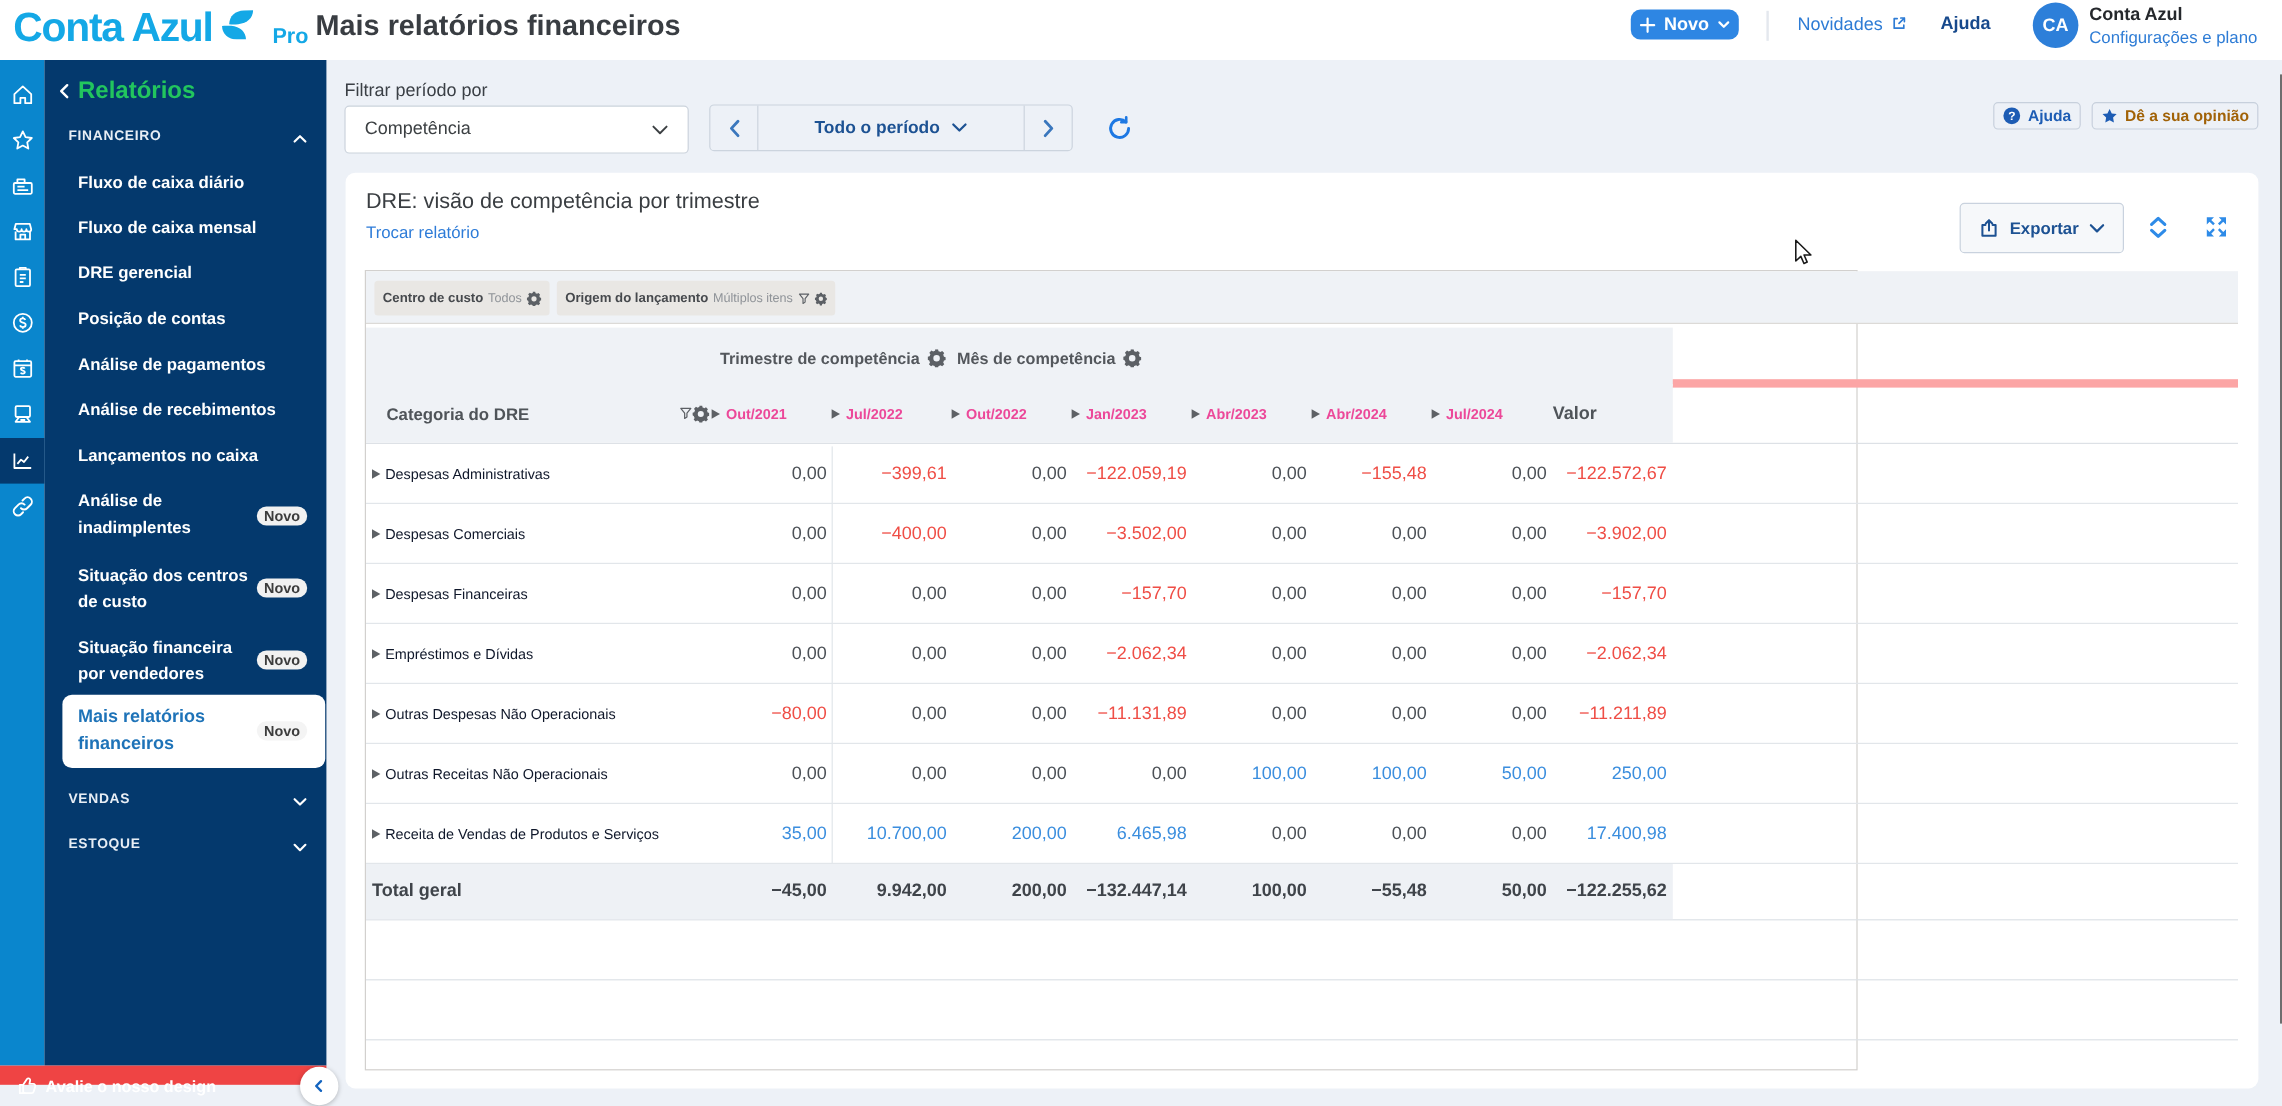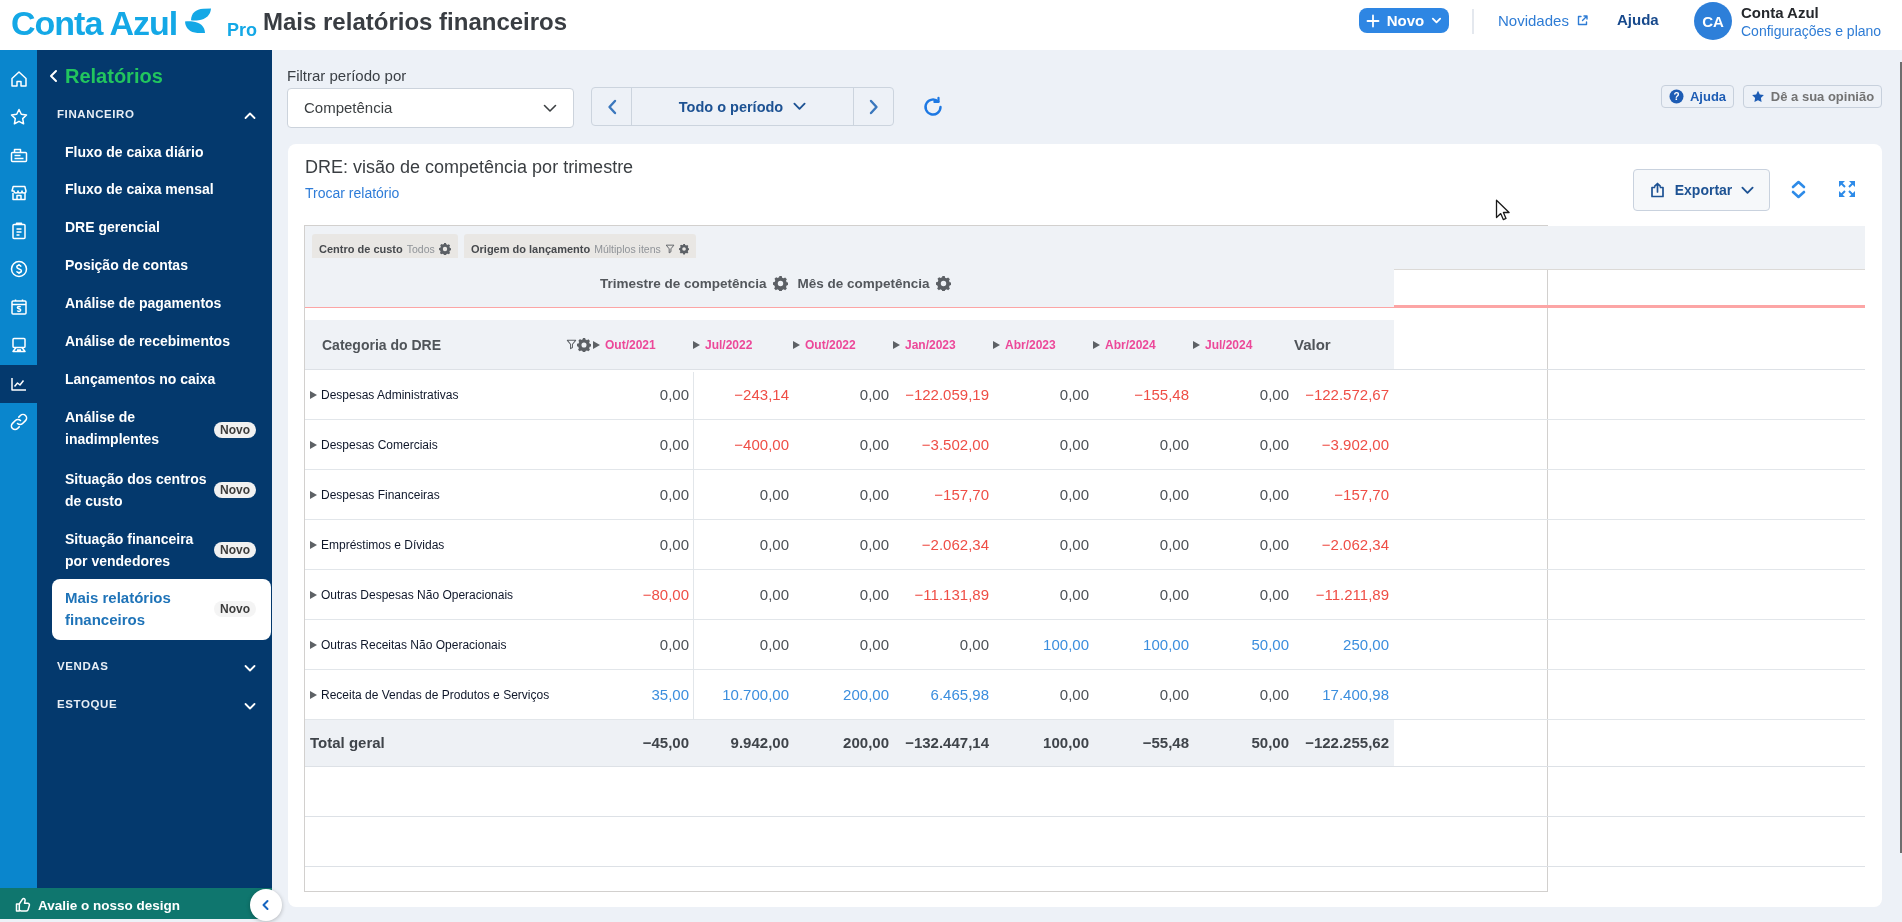--- a/index.html
+++ b/index.html
@@ -22,46 +22,46 @@
 
 #rail { position:absolute; left:0; top:50px; width:37px; height:838px; background:#0a86cd; z-index:20; }
 .railicon { position:absolute; left:0; width:37px; height:38px; display:flex; align-items:center; justify-content:center; }
 .railicon.sel { background:#04396d; }
 #panel { position:absolute; left:37px; top:50px; width:235px; height:838px; background:#04396d; z-index:20; color:#fff; }
 .pitem { position:absolute; left:28px; font-size:14px; font-weight:bold; color:#fff; }
 .psec { position:absolute; left:20px; font-size:11.5px; font-weight:bold; color:#e8eef5; letter-spacing:.6px; }
 .badge { position:absolute; left:177px; width:42px; height:16px; background:#f1f1f1; border-radius:8px; color:#3c3c3c; font-size:12px; font-weight:bold; display:flex; align-items:center; justify-content:center; }
 #selitem { position:absolute; left:15px; top:529px; width:219px; height:61px; background:#fff; border-radius:8px; }
 #selitem .t { position:absolute; left:13px; font-size:15px; font-weight:bold; color:#1e73b8; }
-#bottombar { position:absolute; left:0; top:888px; width:272px; height:31px; background:#0f766e; z-index:25; color:#fff;text-align:right; }
+#bottombar { position:absolute; left:0; top:888px; width:272px; height:16px; background:#ef4444; z-index:25; color:#fff;text-align:right; }
 #collapse { position:absolute; left:250px; top:889px; width:32px; height:32px; background:#fff; border-radius:50%; box-shadow:0 1px 4px rgba(0,0,0,.25); z-index:26; display:flex; align-items:center; justify-content:center; }
 
 
 #lbl-filtrar { position:absolute; left:287px; top:67px; font-size:15px; color:#3a3f45; }
 #dd-comp { position:absolute; left:287px; top:88px; width:287px; height:40px; background:#fff; border:1px solid #ccd3dc; border-radius:4px; font-size:15px; color:#3c4043; line-height:38px; padding-left:16px; }
 #period { position:absolute; left:591px; top:87px; width:303px; height:39px; border:1px solid #ccd4de; border-radius:4px; display:flex; }
 #period .pbtn { width:39px; display:flex; align-items:center; justify-content:center; }
 #period .pmid { flex:1; border-left:1px solid #ccd4de; border-right:1px solid #ccd4de; display:flex; align-items:center; justify-content:center; gap:10px; font-size:14.5px; font-weight:bold; color:#1d5293; }
 #btn-help { position:absolute; left:1661px; top:85px; width:73px; height:23px; border:1px solid #c7d0dc; border-radius:4px; display:flex; align-items:center; justify-content:center; gap:6px; font-size:13px; font-weight:bold; color:#1d5cb4; }
-#btn-opin { position:absolute; left:1743px; top:85px; width:139px; height:23px; border:1px solid #c7d0dc; border-radius:4px; display:flex; align-items:center; justify-content:center; gap:6px; font-size:13px; font-weight:bold; color:#737373; }
+#btn-opin { position:absolute; left:1743px; top:85px; width:139px; height:23px; border:1px solid #c7d0dc; border-radius:4px; display:flex; align-items:center; justify-content:center; gap:6px; font-size:13px; font-weight:bold; color:#a16207; }
 
 
 #card { position:absolute; left:288px; top:144px; width:1594px; height:763px; background:#fff; border-radius:8px; z-index:10; }
 #card-title { position:absolute; left:17px; top:13px; font-size:18px; color:#3a3e42; }
 #card-link { position:absolute; left:17px; top:41px; font-size:14px; color:#2e7cd8; }
 #btn-export { position:absolute; left:1345px; top:25px; width:137px; height:42px; background:#f6f8fa; border:1px solid #c9d2de; border-radius:4px; display:flex; align-items:center; justify-content:center; gap:9px; font-size:14px; font-weight:bold; color:#1d5293; }
 
 
 #tbl { position:absolute; left:16px; top:81px; width:1244px; height:667px; border:1px solid #d2d0ce; }
 .hline { position:absolute; left:0; width:1560px; height:1px; background:#dde1e6; }
 #strip { position:absolute; left:0; top:0; width:1560px; height:44px; background:#eff2f6; border-bottom:1px solid #dcdad7; }
 .chip { position:absolute; top:8px; height:29px; background:#e9e7e4; border-radius:3px; display:flex; align-items:center; padding:0 7px; gap:4px; font-size:11px; color:#4b4f54; white-space:nowrap; overflow:hidden; }
 .chip b { font-weight:bold; color:#46494d; }
 .chip .sub { color:#8f9398; font-size:10.5px; }
-#pivotrow { position:absolute; left:0; top:32px; width:1560px; height:50px; border-bottom:3px solid #fca5a5; }
+#pivotrow { position:absolute; left:0; top:47px; width:1560px; height:50px; border-bottom:7px solid #fca5a5; }
 #pivotrow .g { position:absolute; left:0; top:0; width:1089px; height:49px; background:#eff2f6; }
 #pivotrow .lbls { position:absolute; left:295px; top:0; height:50px; display:flex; align-items:center; gap:6px; font-size:13.5px; font-weight:bold; color:#53575c; }
 #theadrow { position:absolute; left:0; top:94px; width:1560px; height:50px; border-bottom:1px solid #dde1e6; }
 #theadrow .g { position:absolute; left:0; top:0; width:1089px; height:49px; background:#eff2f6; }
 .hcell { position:absolute; top:0; height:50px; width:96px; display:flex; align-items:center; justify-content:flex-start; padding-right:15px; gap:5px; font-size:12px; font-weight:bold; color:#ec4899; }
 .trow { position:absolute; left:0; width:1560px; height:50px; border-bottom:1px solid #e2e6ea; font-size:15px; }
 .cat { position:absolute; left:16px; top:0; height:50px; line-height:50px; color:#0f172a; font-size:12px; }
 .harr { width:0; height:0; border-left:7px solid #5d6165; border-top:4.5px solid transparent; border-bottom:4.5px solid transparent; display:inline-block; }
 .arr { position:absolute; left:5px; top:21px; width:0; height:0; border-left:7px solid #5d6165; border-top:4.5px solid transparent; border-bottom:4.5px solid transparent; }
 .vcell { position:absolute; top:0; height:50px; line-height:50px; width:96px; text-align:right; color:#4c5157; }
@@ -325,21 +325,21 @@
       <div class="hcell" style="left:588px;"><i class="harr"></i>Jan/2023</div>
       <div class="hcell" style="left:688px;"><i class="harr"></i>Abr/2023</div>
       <div class="hcell" style="left:788px;"><i class="harr"></i>Abr/2024</div>
       <div class="hcell" style="left:888px;"><i class="harr"></i>Jul/2024</div>
       <div style="position:absolute;left:989px;top:0;height:50px;line-height:50px;font-size:15px;font-weight:bold;color:#4f5459;">Valor</div>
     </div>
     <div class="trow" style="top:144px;">
         <i class="arr"></i>
         <span class="cat">Despesas Administrativas</span>
       <span class="vcell" style="left:288px;">0,00</span>
-        <span class="vcell neg" style="left:388px;">−243,14</span>
+        <span class="vcell neg" style="left:388px;">−399,61</span>
         <span class="vcell" style="left:488px;">0,00</span>
         <span class="vcell neg" style="left:588px;">−122.059,19</span>
         <span class="vcell" style="left:688px;">0,00</span>
         <span class="vcell neg" style="left:788px;">−155,48</span>
         <span class="vcell" style="left:888px;">0,00</span>
         <span class="vcell neg" style="left:988px;">−122.572,67</span>
     </div>
     <div class="trow" style="top:194px;">
         <i class="arr"></i>
         <span class="cat">Despesas Comerciais</span>

